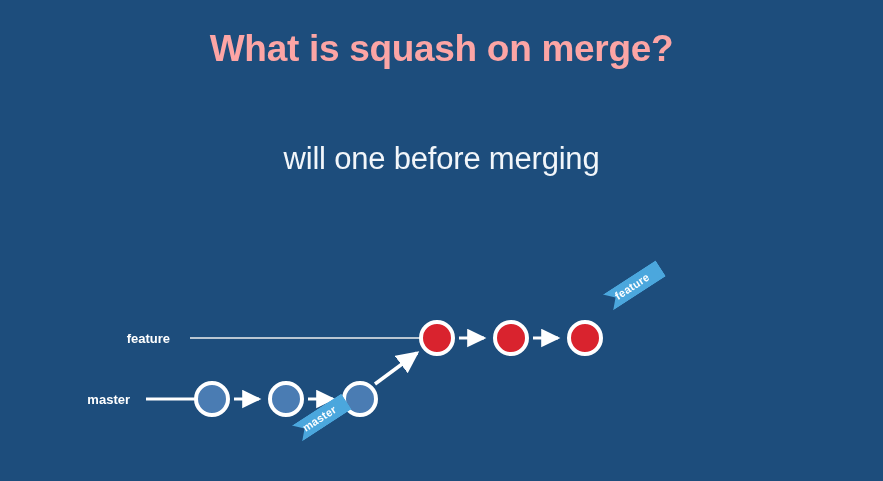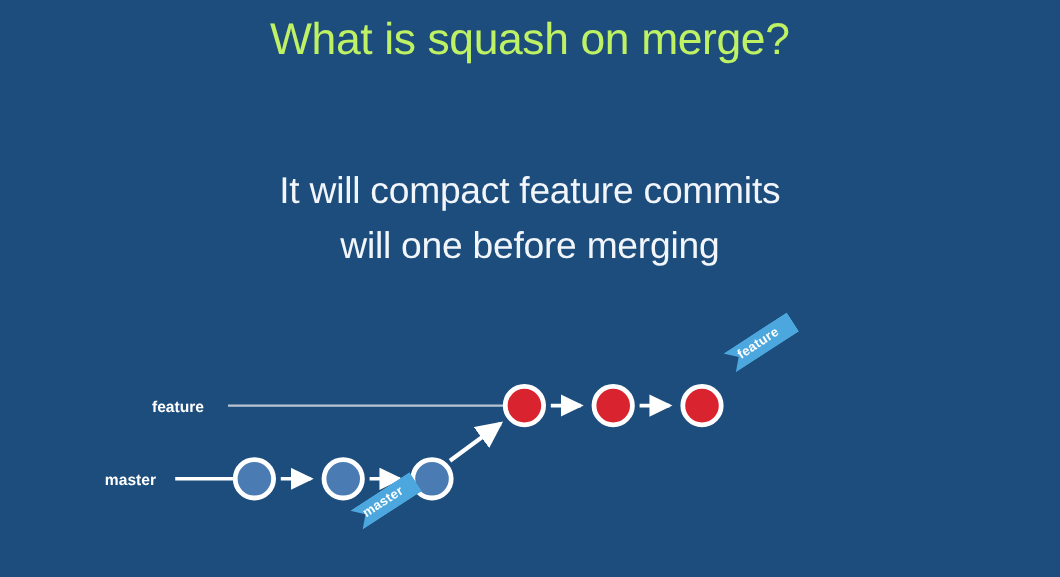--- a/index.html
+++ b/index.html
@@ -13,26 +13,26 @@
   #slide {
     position: relative;
     width: 883px;
     height: 481px;
     background: #1d4d7c;
     overflow: hidden;
   }
   #title {
     position: absolute;
     left: 0;
-    top: 12px;
+    top: 28px;
     width: 883px;
     text-align: center;
     font-size: 37px;
-    font-weight: normal;
-    color: #bef264;
+    font-weight: bold;
+    color: #fca5a5;
     letter-spacing: -0.3px;
   }
   #subtitle {
     position: absolute;
     left: 0;
     top: 136px;
     width: 883px;
     text-align: center;
     font-size: 31px;
     font-weight: normal;
@@ -95,21 +95,20 @@
   }
 </style>
 </head>
 <body>
 
 <div id="slide">
 
   <div id="title">What is squash on merge?</div>
 
   <div id="subtitle">
-    <div>It will compact feature commits</div>
     <div>will one before merging</div>
   </div>
 
   <div id="diagram">
 
     <svg width="883" height="226" viewBox="0 0 883 226">
       <defs>
         <marker id="arrowhead" markerWidth="7" markerHeight="7" refX="5.6" refY="3.1" orient="auto" markerUnits="strokeWidth">
           <path d="M0,0 L6.4,3.1 L0,6.2 Z" fill="#ffffff"></path>
         </marker>

